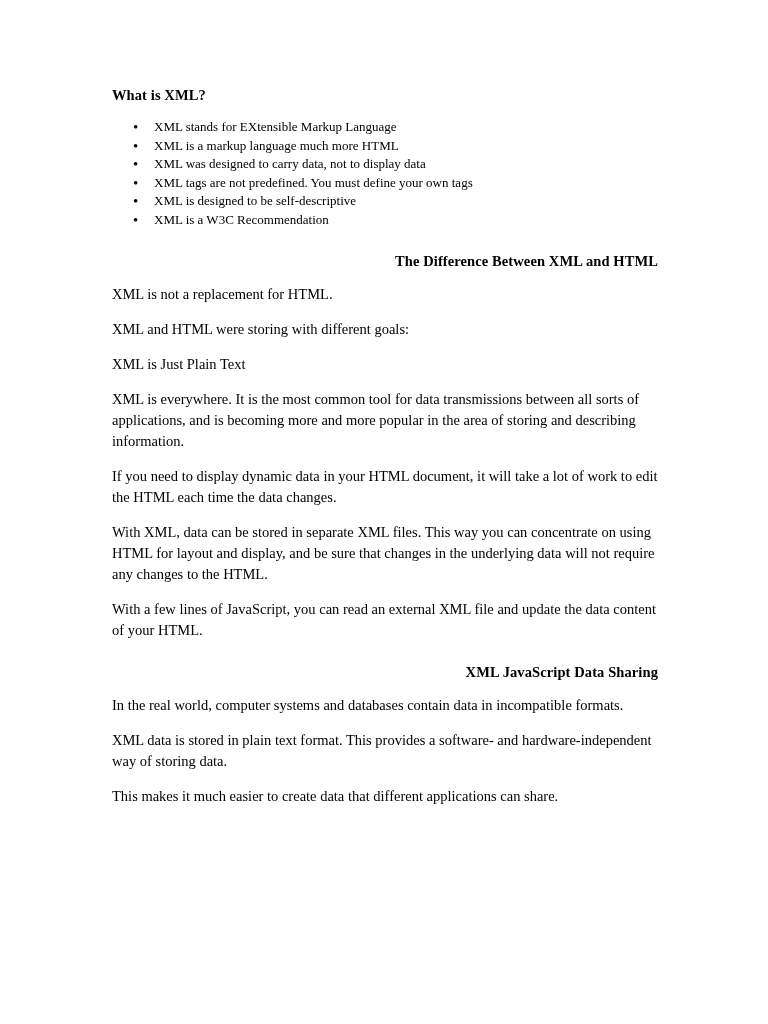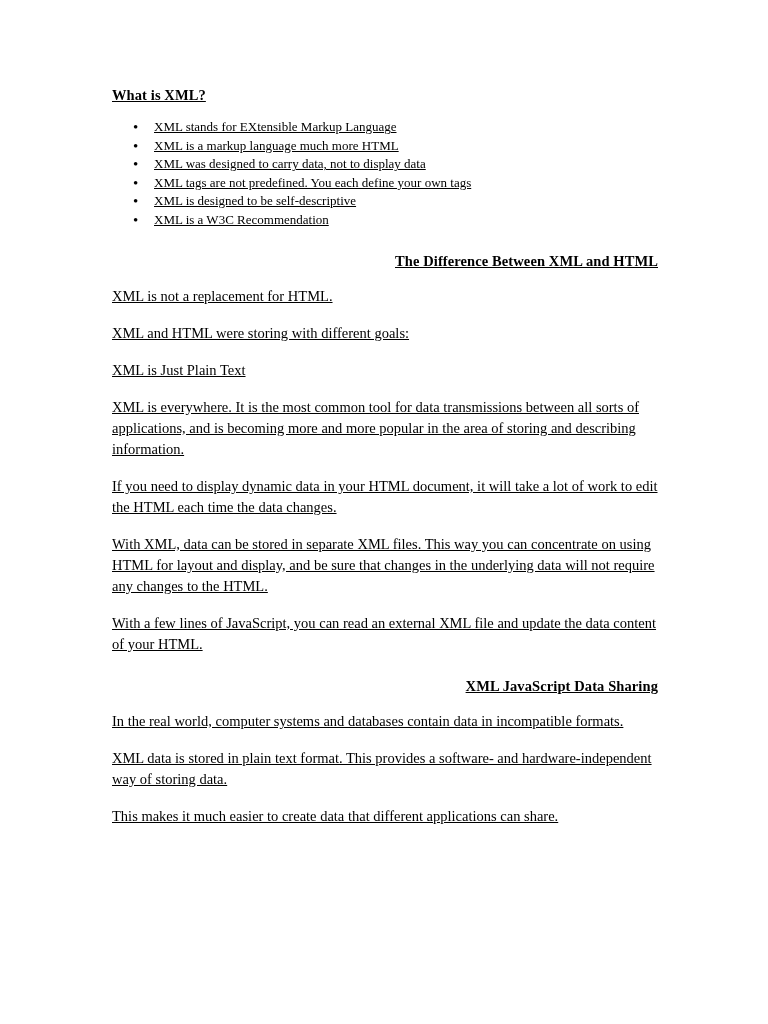--- a/index.html
+++ b/index.html
@@ -16,37 +16,36 @@
   }
   .page {
     box-sizing: border-box;
     width: 768px;
     height: 1024px;
     padding: 86px 112px 0 112px;
     background: #ffffff;
   }
   .doc {
     width: 546px;
-    text-decoration: underline;
   }
   h2.heading {
     font-size: 14.5px;
     font-weight: bold;
     margin: 0 0 14px 0;
     line-height: 1.25;
     letter-spacing: 0.1px;
   }
   h2.heading.spaced {
     margin-top: 22px;
     text-align: right;
   }
   p.para {
     font-size: 14.5px;
     line-height: 1.45;
-    margin: 16px 0 14px 0;
+    margin: 0 0 14px 0;
   }
   ul.bullets {
     margin: 0 0 14px 0;
     padding-left: 42px;
     list-style: none;
   }
   ul.bullets li {
     font-size: 13px;
     line-height: 1.43;
     position: relative;
@@ -66,21 +65,21 @@
 
 <div class="page">
   <div class="doc">
 
     <h2 class="heading">What is XML?</h2>
 
     <ul class="bullets">
       <li>XML stands for EXtensible Markup Language</li>
       <li>XML is a markup language much more HTML</li>
       <li>XML was designed to carry data, not to display data</li>
-      <li>XML tags are not predefined. You each define your own tags</li>
+      <li>XML tags are not predefined. You must define your own tags</li>
       <li>XML is designed to be self-descriptive</li>
       <li>XML is a W3C Recommendation</li>
     </ul>
 
     <h2 class="heading spaced">The Difference Between XML and HTML</h2>
 
     <p class="para">XML is not a replacement for HTML.</p>
 
     <p class="para">XML and HTML were storing with different goals:</p>
 

